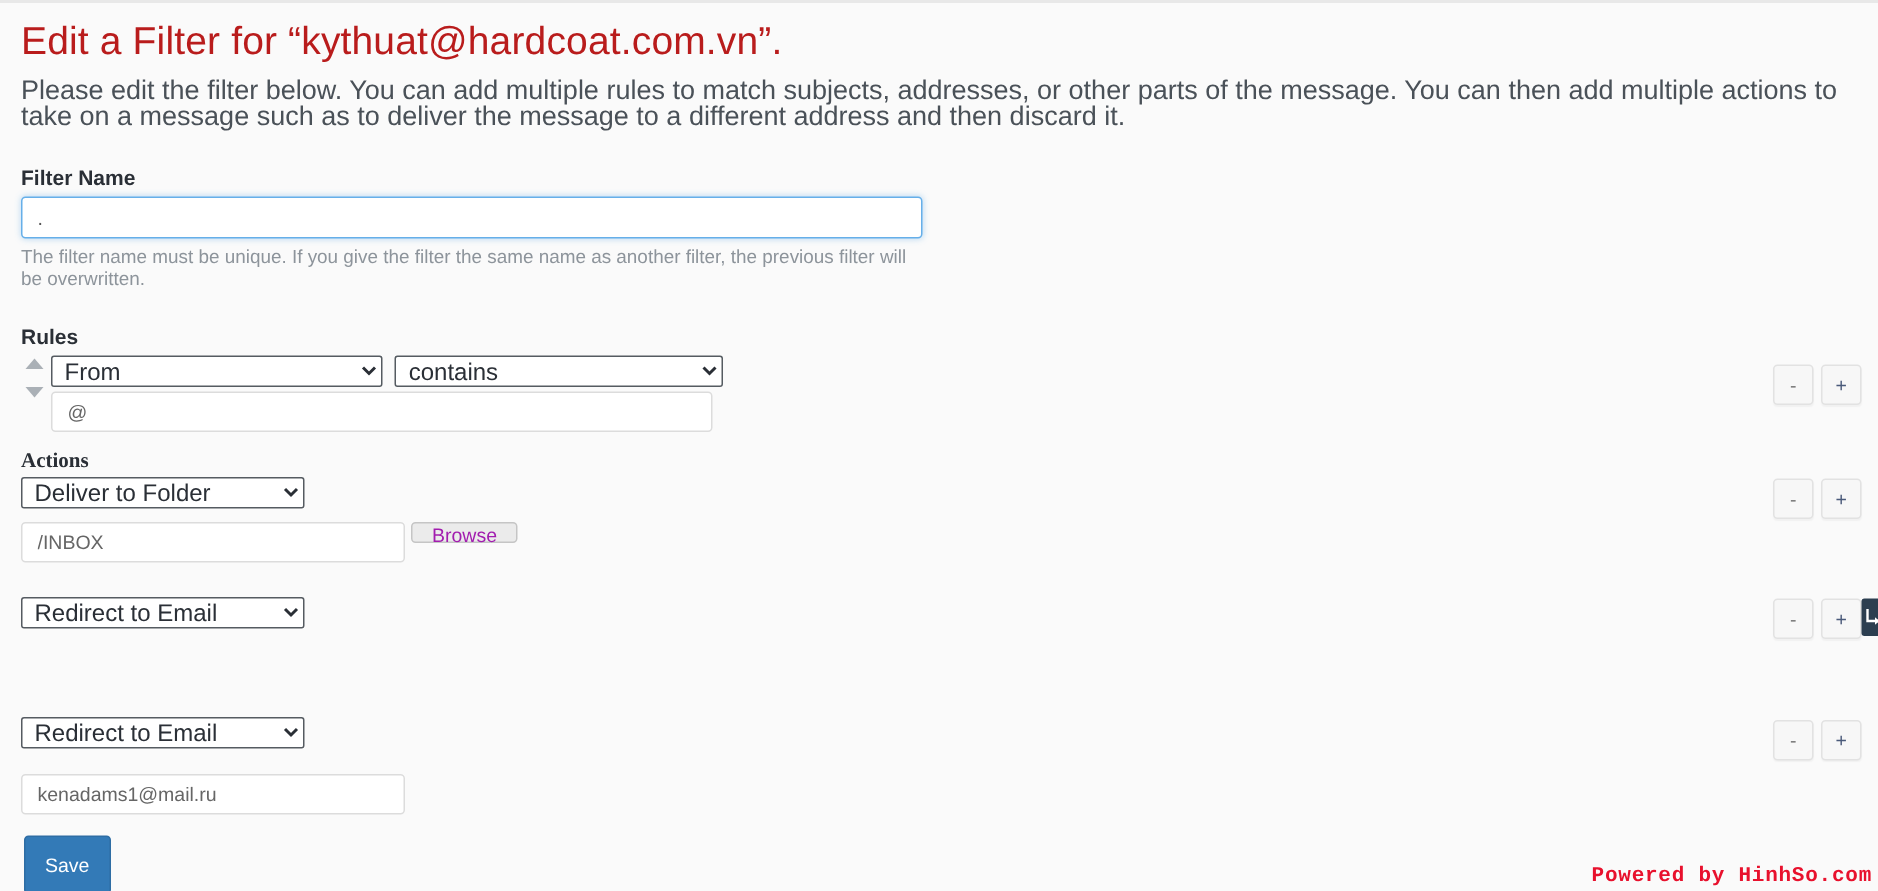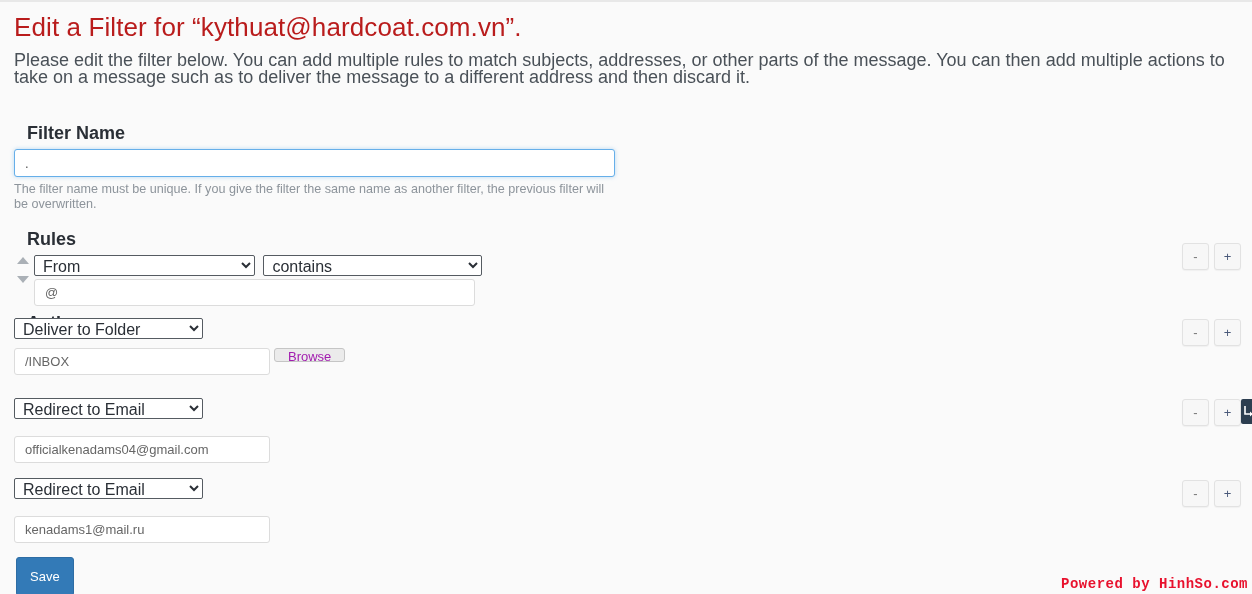--- a/index.html
+++ b/index.html
@@ -42,24 +42,24 @@
 
   p.page-desc {
     font-size: 18px;
     line-height: 17px;
     color: #4a5158;
     margin: 4px 0 0 0;
     max-width: 1228px;
   }
 
   .section-label {
-    font-size: 18px;
+    font-size: 14px;
     font-weight: bold;
     color: #2a2f36;
-    margin: 13px;
+    margin: 0;
     padding: 0;
   }
 
   
   .filtername-wrap {
     position: absolute;
     left: 14px;
     top: 110px;
     width: 601px;
   }
@@ -140,20 +140,21 @@
     margin-left: 20px;
     margin-top: 3px;
     width: 441px;
   }
 
   
   .actions-label {
     position: absolute;
     left: 14px;
     top: 300px;
+    font-family: Liberation Serif, serif;
   }
   .action-block { position: absolute; left: 14px; }
   select.action-select { width: 189px; }
   input.action-text { width: 256px; }
   .folder-row { display: flex; align-items: flex-start; margin-top: 9px; }
   button.browse-btn {
     margin-left: 4px;
     height: 14px;
     padding: 0 13px;
     font-size: 13px;
@@ -290,23 +291,20 @@
   </div>
   <div class="pm-pair" style="left:1182px; top:319px;">
     <button class="pm-btn minus">-</button>
     <button class="pm-btn plus">+</button>
   </div>
 
   <div class="action-block" style="top:398px;">
     <select class="ui-select action-select">
       <option>Redirect to Email</option>
     </select>
-    <div style="margin-top:17px;">
-      <input class="ui-text action-text" type="text" value="officialkenadams04@gmail.com" style="">
-    </div>
   </div>
   <div class="pm-pair" style="left:1182px; top:399px;">
     <button class="pm-btn minus">-</button>
     <button class="pm-btn plus">+</button>
   </div>
 
   <div class="cursor-chip">
     <svg width="12" height="13" viewBox="0 0 12 13" fill="none">
       <path d="M2 1 L2 9 L9 9" stroke="#ffffff" stroke-width="1.6" fill="none"></path>
       <path d="M7 6.5 L10 9 L7 11.5 Z" fill="#ffffff"></path>

